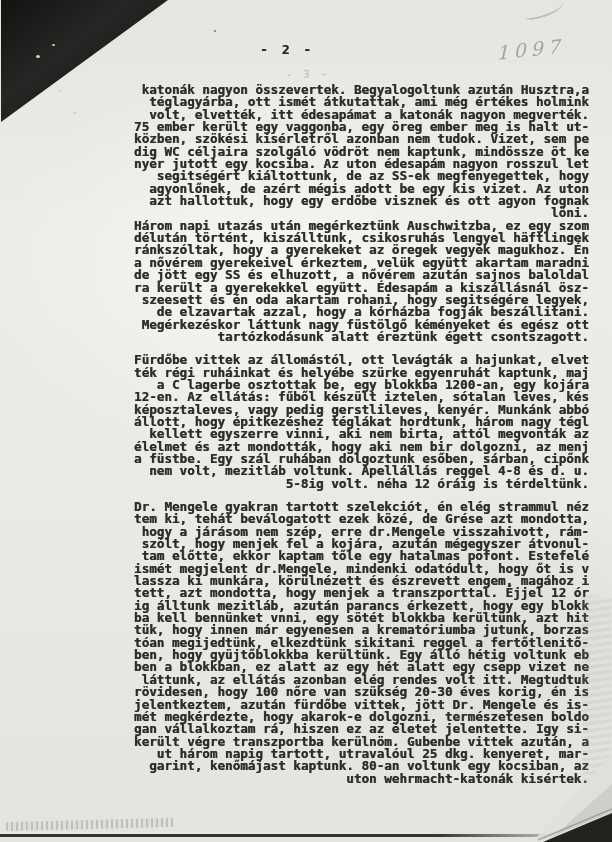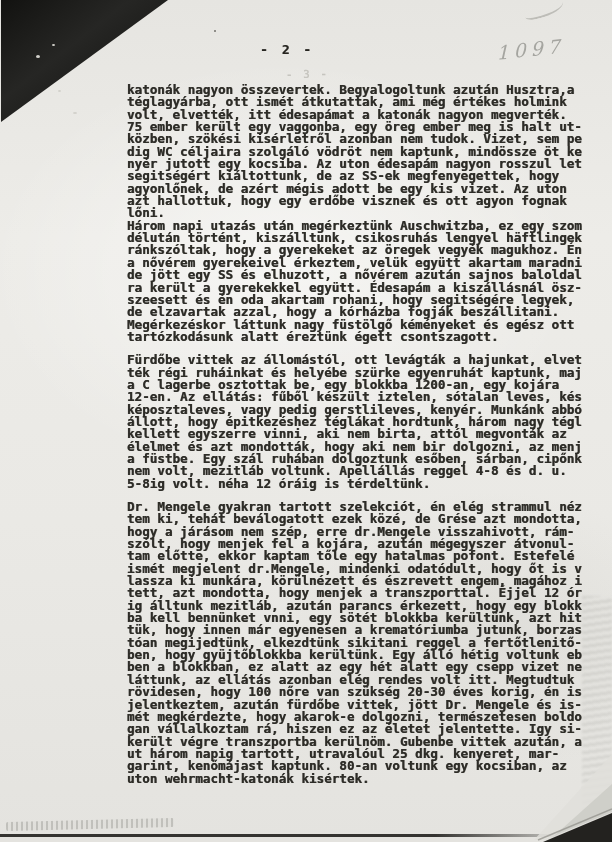--- a/index.html
+++ b/index.html
@@ -57,20 +57,21 @@
   .textblock { position: absolute; left: 127px; top: 84px; width: 462px; }
   .para {
     margin: 0;
     font-family: "DejaVu Sans Mono", monospace;
     font-size: 12.6px;
     line-height: 12.35px;
     font-weight: bold;
     white-space: pre;
     color: #2d2c27;
     text-shadow: 0.45px 0.3px 0.55px rgba(45,44,39,0.6), -0.2px 0 0.4px rgba(45,44,39,0.35);
+    text-align: right;
   }
   .para.gap { margin-top: 11px; }
 
   
   .bottom-smudge {
     position: absolute; left: 6px; top: 820px; width: 168px; height: 9px;
     background: repeating-linear-gradient(93deg,
       rgba(110,110,104,0.5) 0 2px, rgba(190,190,184,0.18) 2px 5px);
     transform: rotate(-1.4deg);
     opacity: .6; border-radius: 2px;

